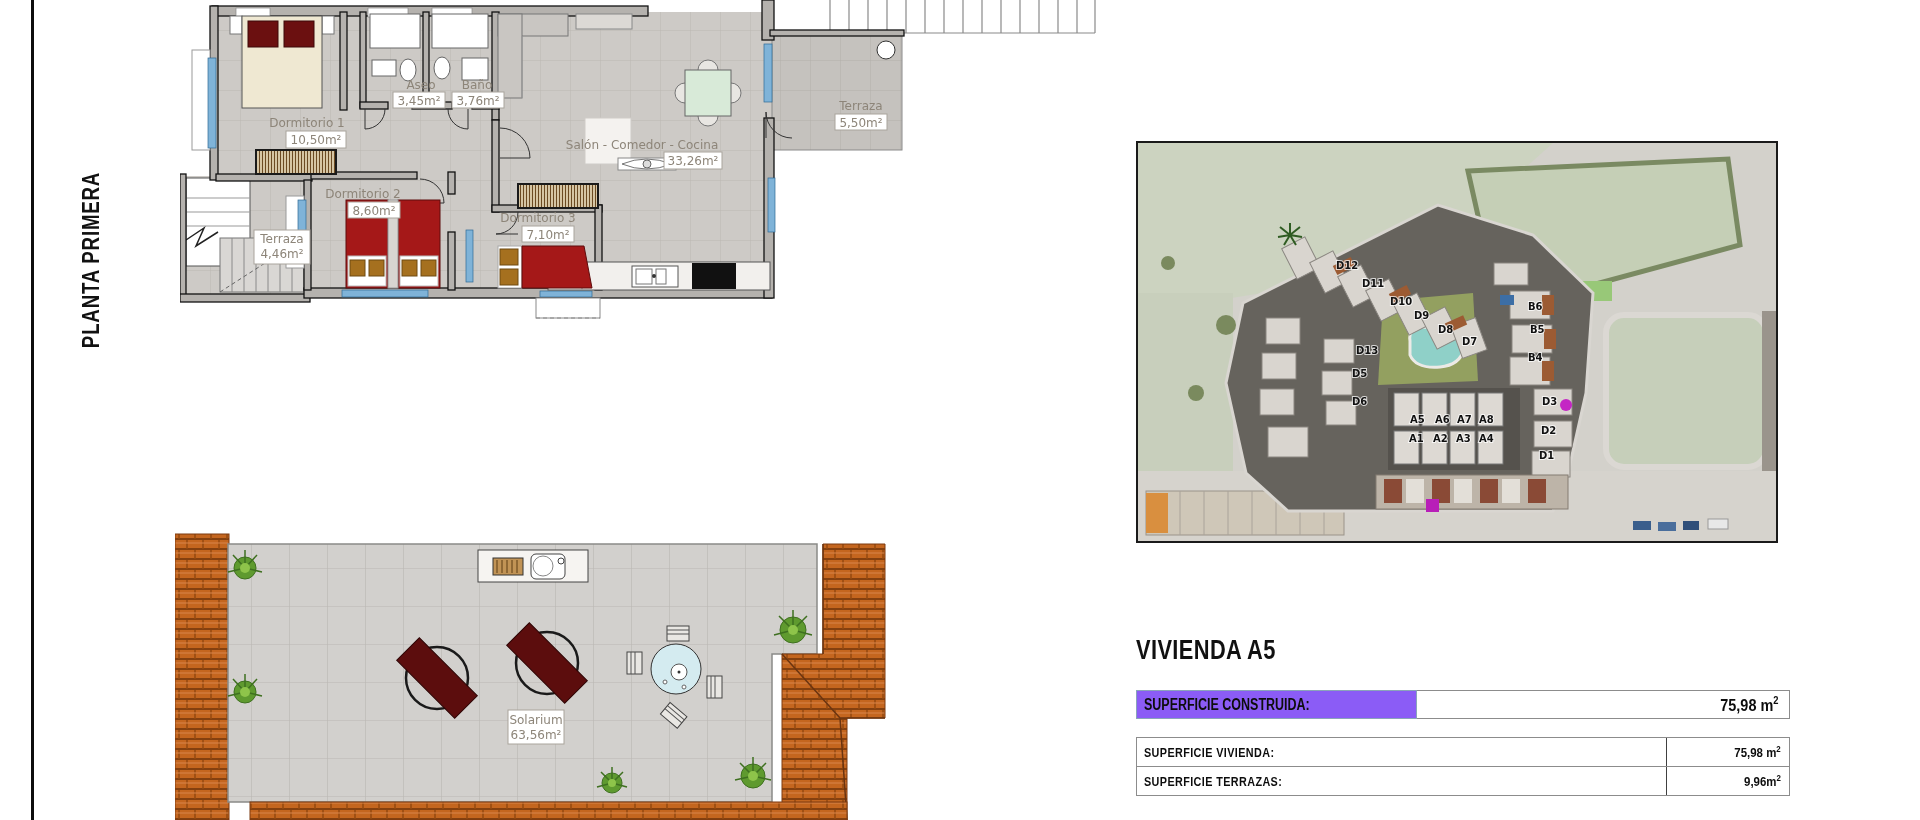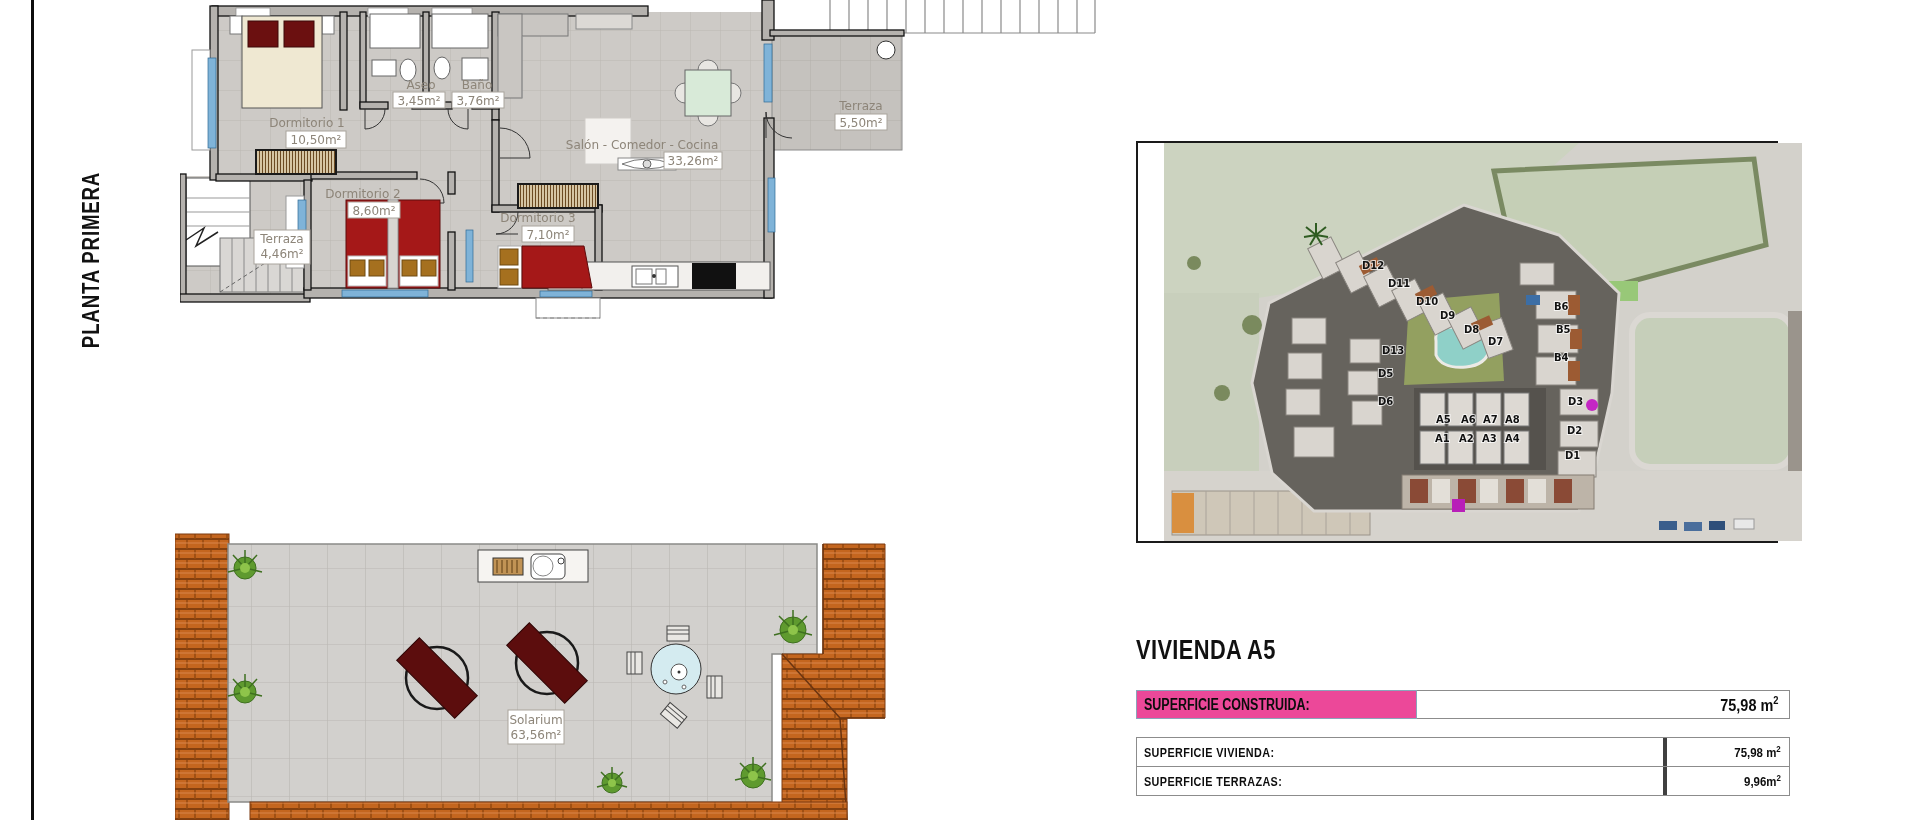--- a/index.html
+++ b/index.html
@@ -5,37 +5,37 @@
   html,body{margin:0;padding:0;background:#ffffff;}
   .sheet{position:relative;width:1920px;height:820px;overflow:hidden;background:#fff;
          font-family:"Liberation Sans",sans-serif;}
   .frame-line{position:absolute;left:31px;top:0;width:3px;height:820px;background:#0d0d0d;}
   .vlabel{position:absolute;width:260px;height:30px;text-align:center;
           font-weight:bold;font-size:24px;letter-spacing:1px;color:#111;
           transform:rotate(-90deg) scaleX(0.78);}
   .vlabel-top{left:-38px;top:245px;}
   .vlabel-bottom{left:-38px;top:857px;}
   .map-frame{position:absolute;left:1136px;top:141px;width:642px;height:402px;
-             border:2px solid #1a1a1a;box-sizing:border-box;padding-left:26px;}
+             border:2px solid #1a1a1a;box-sizing:border-box;}
   .summary-title{position:absolute;left:1136px;top:634px;font-size:28px;font-weight:bold;
                  color:#111;transform:scaleX(0.78);transform-origin:0 50%;letter-spacing:0.5px;}
   .sum-header{position:absolute;left:1136px;top:690px;width:654px;height:29px;display:flex;box-sizing:border-box;}
-  .sum-header .hcell-label{width:281px;background:#ec4899;border:1px solid #8aa4ba;box-sizing:border-box;
+  .sum-header .hcell-label{width:281px;background:#8b5cf6;border:1px solid #8aa4ba;box-sizing:border-box;
       display:flex;align-items:center;padding-left:7px;}
   .sum-header .hcell-label span{font-size:16px;font-weight:bold;color:#0d0d0d;
       transform:scaleX(0.78);transform-origin:0 50%;white-space:nowrap;}
   .sum-header .hcell-value{flex:1;background:#fff;border:1px solid #8c8c8c;border-left:none;box-sizing:border-box;
       display:flex;align-items:center;justify-content:flex-end;padding-right:10px;}
   .sum-header .hcell-value .val{font-size:17px;font-weight:bold;color:#0d0d0d;
       transform:scaleX(0.85);transform-origin:100% 50%;white-space:nowrap;}
   .sum-header .hcell-value sup{font-size:11px;}
   .sum-rows{position:absolute;left:1136px;top:737px;width:654px;border:1px solid #8c8c8c;box-sizing:border-box;background:#fff;}
   .sum-row{display:flex;height:28px;border-bottom:1px solid #8c8c8c;}
   .sum-row:last-child{border-bottom:none;}
-  .sum-row .rlabel{width:530px;border-right:4px solid #404040;box-sizing:border-box;
+  .sum-row .rlabel{width:530px;border-right:1px solid #404040;box-sizing:border-box;
       display:flex;align-items:center;padding-left:7px;}
   .sum-row .rlabel span{font-size:13.5px;font-weight:bold;color:#0d0d0d;
       transform:scaleX(0.8);transform-origin:0 50%;white-space:nowrap;letter-spacing:0.5px;}
   .sum-row .rvalue{flex:1;display:flex;align-items:center;justify-content:flex-end;padding-right:8px;}
   .sum-row .rvalue .val{font-size:13px;font-weight:bold;color:#0d0d0d;
       transform:scaleX(0.88);transform-origin:100% 50%;white-space:nowrap;}
   .sum-row .rvalue sup{font-size:9px;}
   svg text{font-family:"DejaVu Sans",sans-serif;}
   .roomname{fill:#8d8579;font-size:12px;}
   .roomarea{fill:#8d8579;font-size:12px;}

